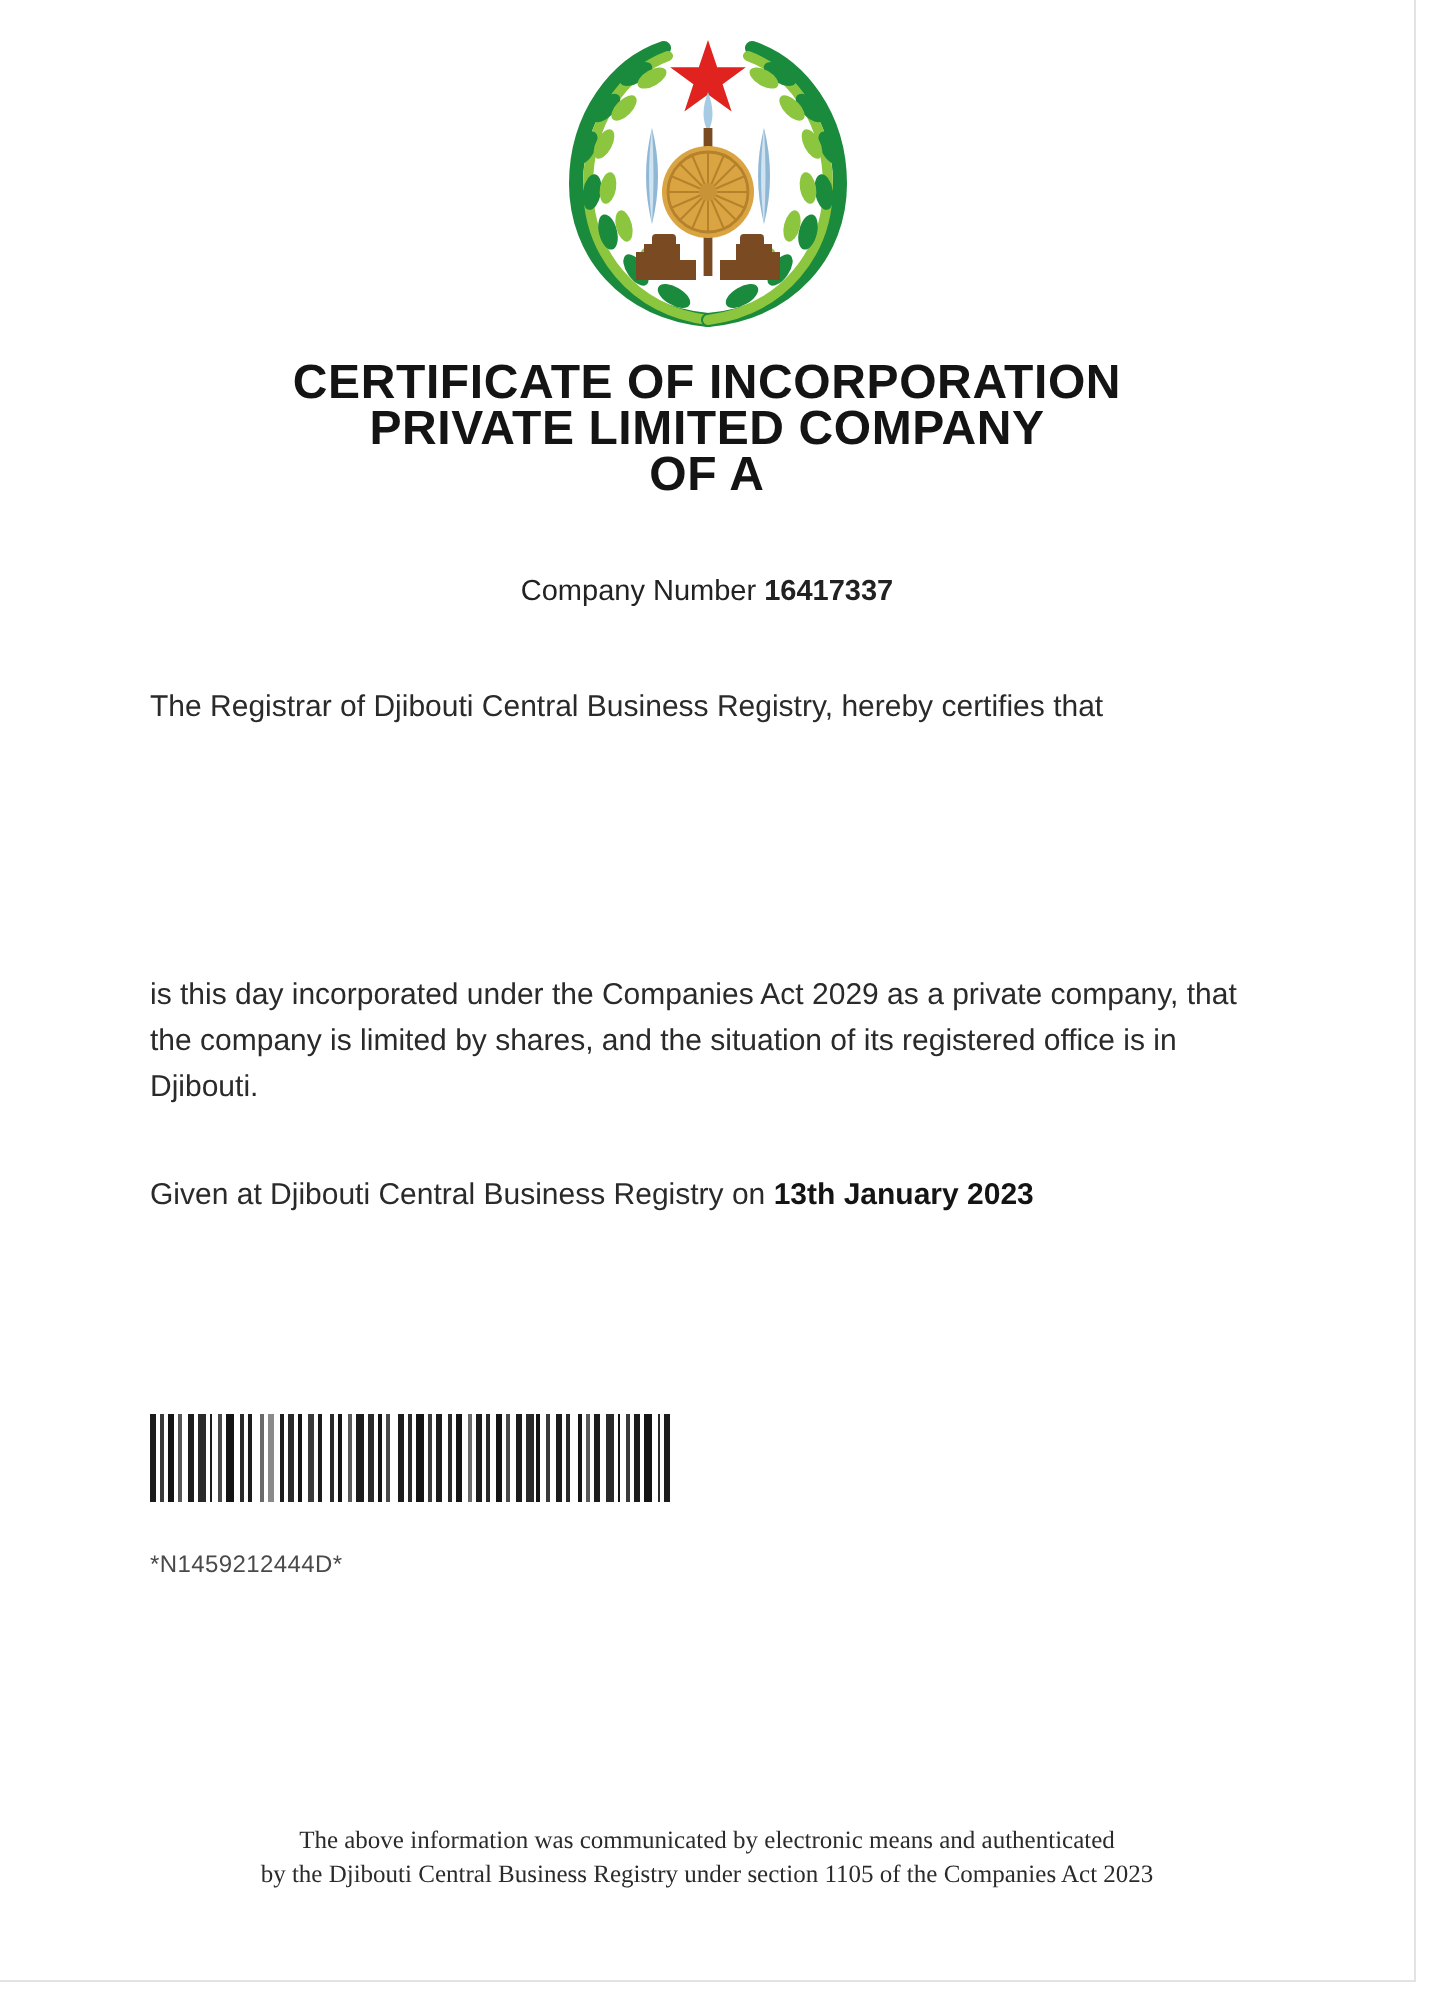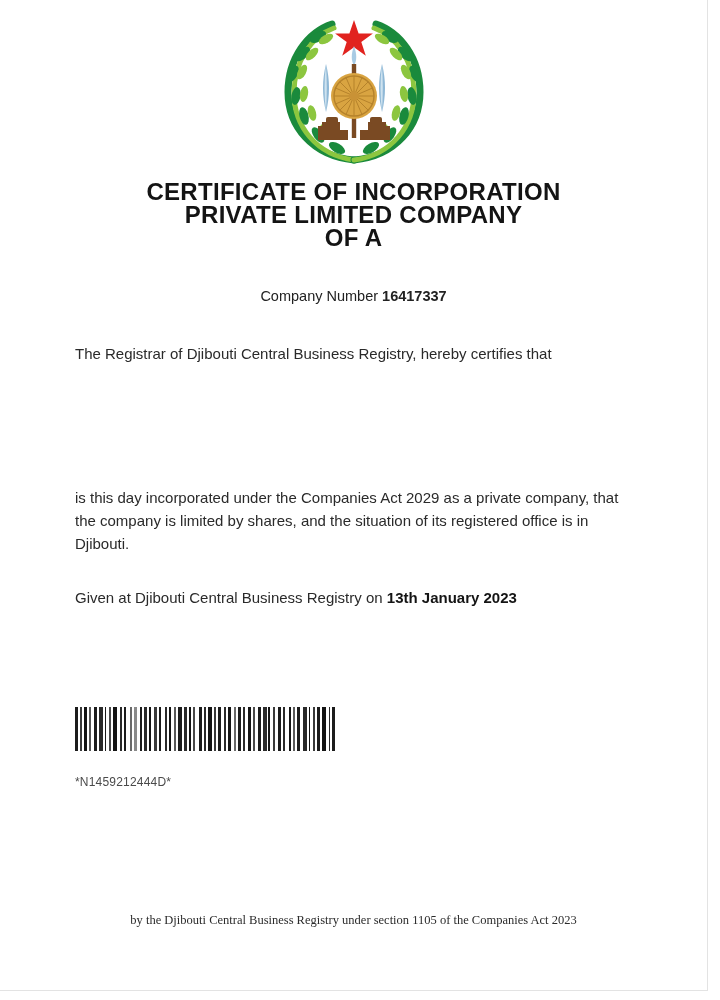--- a/index.html
+++ b/index.html
@@ -352,17 +352,18 @@
         <span style="width: 4px; background: rgb(20, 20, 20);"></span>
         <span style="width: 3px; background: rgb(255, 255, 255);"></span>
         <span style="width: 2px; background: rgb(42, 42, 42);"></span>
         <span style="width: 2px; background: rgb(255, 255, 255);"></span>
         <span style="width: 3px; background: rgb(28, 28, 28);"></span>
       </div>
     <div class="barcode-text">*N1459212444D*</div>
   </div>
 
   <div class="footer">
+    <div>The above information was communicated by electronic means and authenticated</div>
     <div>by the Djibouti Central Business Registry under section 1105 of the Companies Act 2023</div>
   </div>
 
 
 </div>
 
 </body></html>

